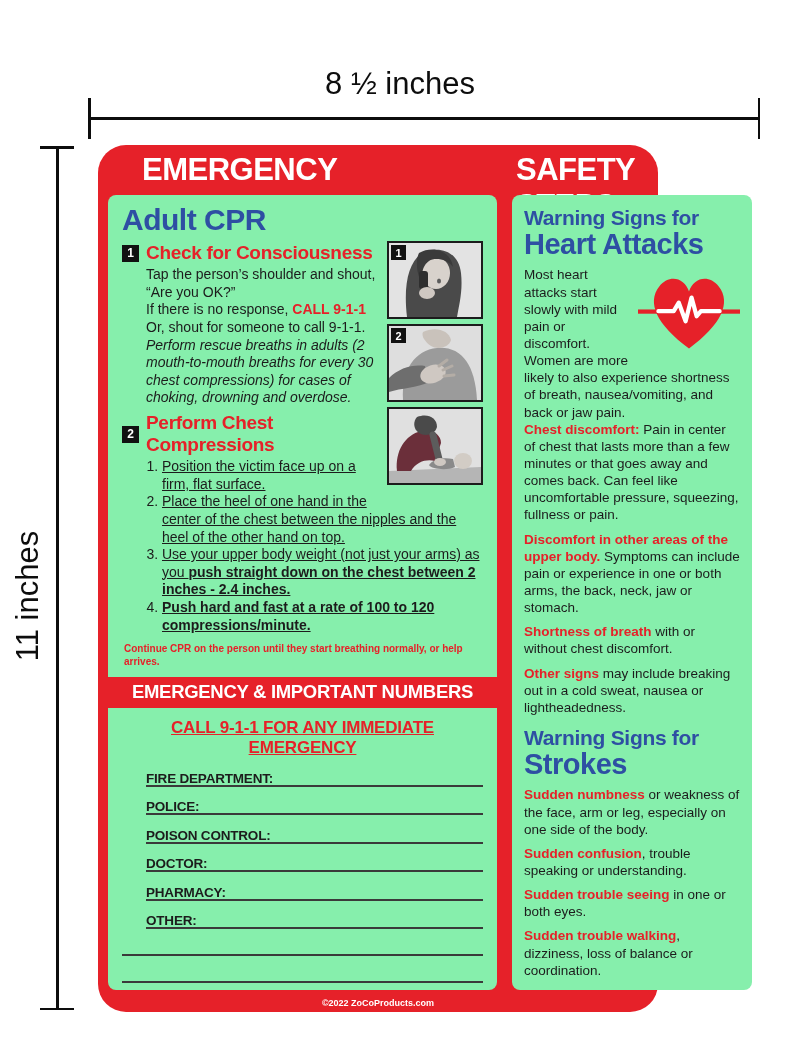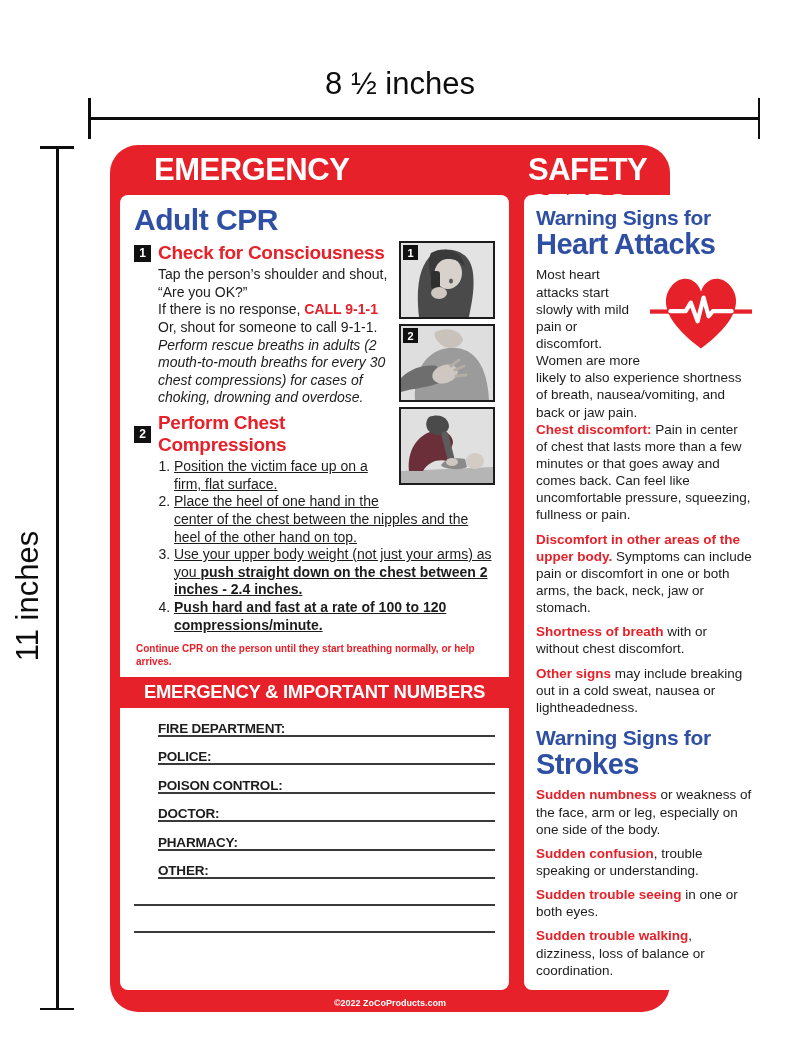--- a/index.html
+++ b/index.html
@@ -14,26 +14,26 @@
   .h-line  { position:absolute; left:88px; top:117px; width:672px; height:2.5px; background:#0d0d0d; }
   .h-line::before, .h-line::after { content:""; position:absolute; top:-19px; width:2.5px; height:41px; background:#0d0d0d; }
   .h-line::before { left:0; } .h-line::after { right:0; }
   .v-line  { position:absolute; left:56px; top:146px; width:2.5px; height:864px; background:#0d0d0d; }
   .v-line::before, .v-line::after { content:""; position:absolute; left:-16px; width:34px; height:2.5px; background:#0d0d0d; }
   .v-line::before { top:0; } .v-line::after { bottom:0; }
   .h-label { position:absolute; top:578px; left:-72px; width:200px; height:36px; text-align:center;
              font-size:31px; color:#0d0d0d; transform:rotate(-90deg); }
 
   
-  .poster { position:absolute; left:110px; top:145px; width:560px; height:867px;
+  .poster { position:absolute; left:98px; top:145px; width:560px; height:867px;
             background:var(--red,#E62129); border-radius:28px; }
   .hdr { position:absolute; top:7px; color:#fff; font-weight:bold; font-size:31px; letter-spacing:-0.5px; }
   .hdr-left  { left:44px; }
   .hdr-right { left:418px; }
-  .panel { position:absolute; top:50px; background:#ffffff; border-radius:8px; overflow:hidden; }
+  .panel { position:absolute; top:50px; background:#86efac; border-radius:8px; overflow:hidden; }
   .panel-left  { left:10px;  width:389px; height:795px; padding:8px 14px 0; }
   .panel-right { left:414px; width:240px; height:795px; padding:8px 12px 0; font-size:13.5px; line-height:1.27; color:#1c1c1c; }
   .copyright { position:absolute; bottom:4px; left:0; right:0; text-align:center;
                color:#fff; font-size:9px; font-weight:bold; }
 
   
   .adult-title { color:var(--blue,#2E4FA3); font-size:30px; font-weight:bold; letter-spacing:-0.5px; margin-bottom:2px; }
   .imgs { float:right; width:96px; margin:2px 0 4px 8px; }
   .img-box { position:relative; width:96px; height:78px; border:2px solid #1c1c1c; background:#dcdcdc; margin-bottom:5px; overflow:hidden; }
   .corner-badge { position:absolute; top:2px; left:2px; width:15px; height:15px; background:#111;
@@ -141,20 +141,21 @@
           <li>Place the heel of one hand in the center of the chest between the nipples and the heel of the other hand on top.</li>
           <li><span>Use your upper body weight (not just your arms) as you </span><b>push straight down on the chest between 2 inches - 2.4 inches.</b></li>
           <li><b>Push hard and fast at a rate of 100 to 120 compressions/minute.</b></li>
         </ol>
       </div>
 
       <div class="continue-note">Continue CPR on the person until they start breathing normally, or help arrives.</div>
 
       <div class="numbers-bar">EMERGENCY &amp; IMPORTANT NUMBERS</div>
 
+      <div class="call-line">CALL 9-1-1 FOR ANY IMMEDIATE EMERGENCY</div>
 
       <div class="field-row">FIRE DEPARTMENT:</div>
       <div class="field-row">POLICE:</div>
       <div class="field-row">POISON CONTROL:</div>
       <div class="field-row">DOCTOR:</div>
       <div class="field-row">PHARMACY:</div>
       <div class="field-row">OTHER:</div>
       <div class="blank-row"></div>
       <div class="blank-row"></div>
 
@@ -169,21 +170,21 @@
           <path d="M60,90 C22,62 10,36 25,17 C37,2 55,7 60,23 C65,7 83,2 95,17 C110,36 98,62 60,90 Z" fill="#E62129"></path>
           <rect x="0" y="44" width="24" height="5" fill="#E62129"></rect>
           <rect x="96" y="44" width="24" height="5" fill="#E62129"></rect>
           <polyline points="24,46 42,46 48,36 56,58 63,30 69,52 74,46 96,46" fill="none" stroke="#ffffff" stroke-width="5" stroke-linejoin="round" stroke-linecap="round"></polyline>
         </svg>
         <span>Most heart attacks start slowly with mild pain or discomfort. Women are more likely to also experience shortness of breath, nausea/vomiting, and back or jaw pain.</span>
       </div>
 
 
       <div class="sym"><span class="lead">Chest discomfort:</span><span> Pain in center of chest that lasts more than a few minutes or that goes away and comes back. Can feel like uncomfortable pressure, squeezing, fullness or pain.</span></div>
-      <div class="sym"><span class="lead">Discomfort in other areas of the upper body.</span><span> Symptoms can include pain or discomfort in one or both arms, the back, neck, jaw or stomach.</span></div>
+      <div class="sym"><span class="lead">Discomfort in other areas of the upper body.</span><span> Symptoms can include pain or experience in one or both arms, the back, neck, jaw or stomach.</span></div>
       <div class="sym"><span class="lead">Shortness of breath</span><span> with or without chest discomfort.</span></div>
       <div class="sym"><span class="lead">Other signs</span><span> may include breaking out in a cold sweat, nausea or lightheadedness.</span></div>
 
       <div class="ws-t1 strokes-head">Warning Signs for</div>
       <div class="ws-t2">Strokes</div>
 
       <div class="sym"><span class="lead">Sudden numbness</span><span> or weakness of the face, arm or leg, especially on one side of the body.</span></div>
       <div class="sym"><span class="lead">Sudden confusion</span><span>, trouble speaking or understanding.</span></div>
       <div class="sym"><span class="lead">Sudden trouble seeing</span><span> in one or both eyes.</span></div>
       <div class="sym"><span class="lead">Sudden trouble walking</span><span>, dizziness, loss of balance or coordination.</span></div>

